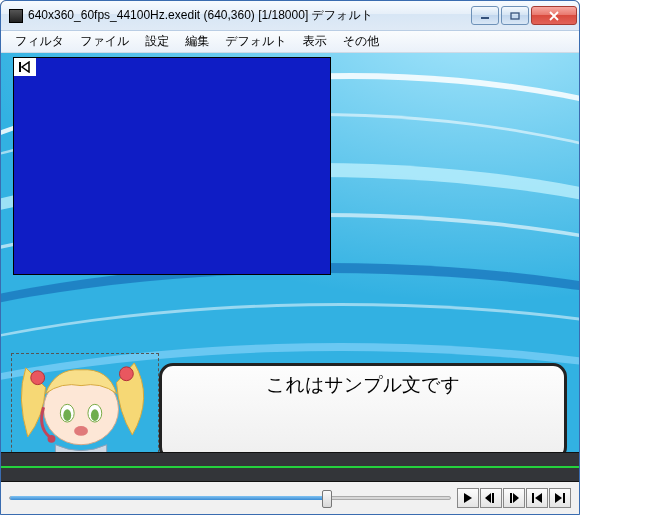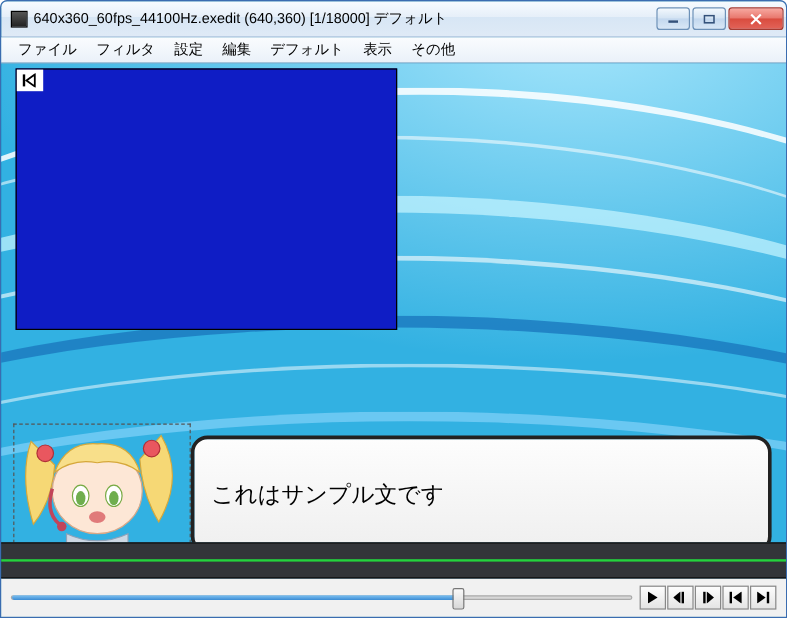--- a/index.html
+++ b/index.html
@@ -1,18 +1,18 @@
 <!DOCTYPE html>
 <html><head>
 <meta charset="utf-8">
 <style>
 * { margin: 0; padding: 0; box-sizing: border-box; font-family: "MS UI Gothic", "Meiryo", sans-serif; }
 body { background: #fff; width: 656px; height: 515px; overflow: hidden; }
 
-.window { width: 656px; height: 515px; border: 1px solid #3a6cb0; border-radius: 6px 6px 0 0; background: #0369a1; display: flex; flex-direction: column; }
+.window { width: 580px; height: 515px; border: 1px solid #3a6cb0; border-radius: 6px 6px 0 0; background: #0f172a; display: flex; flex-direction: column; }
 
 .titlebar { height: 30px; background: linear-gradient(to bottom, #f7fbff 0%, #e6eff9 45%, #d7e6f5 46%, #dfeaf6 100%); border-bottom: 1px solid #b9cde4; display: flex; align-items: center; padding: 0 2px 0 8px; border-radius: 5px 5px 0 0; }
 .titlebar-icon { width: 14px; height: 14px; background: linear-gradient(#555,#222); border: 1px solid #000; margin-right: 5px; }
 .titlebar-text { flex: 1; font-size: 12px; color: #000; white-space: nowrap; overflow: hidden; }
 .win-controls { display: flex; gap: 2px; }
 .win-btn { width: 28px; height: 19px; border: 1px solid #6d91b8; border-radius: 3px; background: linear-gradient(to bottom,#f3f8fd,#d3e3f3 49%,#c2d7ee 50%,#d9e7f6); display: flex; align-items: center; justify-content: center; }
 .win-btn.close { width: 46px; background: linear-gradient(to bottom,#f7a9a1,#e8766b 49%,#d94b3e 50%,#e26358); border-color: #a63b32; }
 .win-btn svg { display: block; }
 
 .menubar { height: 22px; background: linear-gradient(#fafcfe,#eaf1f9); border-bottom: 1px solid #d0dae6; display: flex; align-items: center; padding: 0 6px; gap: 0; }
@@ -24,21 +24,21 @@
 .bg-curve { position: absolute; border: none; border-top: 3px solid rgba(255,255,255,0.6); border-radius: 50%; }
 .bg-band { position: absolute; border-radius: 50%; }
 
 .preview-frame { position: absolute; left: 12px; top: 4px; width: 318px; height: 218px; background: #0f1dc5; border: 1px solid #000; }
 .frame-marker { position: absolute; left: 0; top: 0; width: 22px; height: 18px; background: #fff; display: flex; align-items: center; justify-content: center; }
 .frame-marker svg { display: block; }
 
 .char-box { position: absolute; left: 10px; top: 300px; width: 148px; height: 110px; border: 1px dashed #555; }
 .char-body { position: absolute; inset: 4px; }
 
-.dialog-box { position: absolute; left: 158px; top: 310px; right: 12px; height: 98px; background: linear-gradient(to bottom,#fdfdfd,#efefef); border: 3px solid #222; border-radius: 14px; padding: 6px 14px; display: flex; flex-direction: column; justify-content: center; gap: 2px; }
+.dialog-box { position: absolute; left: 158px; top: 310px; right: 12px; height: 98px; background: linear-gradient(to bottom,#fdfdfd,#efefef); border: 3px solid #222; border-radius: 14px; padding: 6px 14px; display: flex; flex-direction: row; justify-content: center; gap: 2px; }
 .dialog-line { font-size: 19px; color: #000; white-space: nowrap; }
 
 .timeline { height: 30px; background: #333539; border-top: 1px solid #111; border-bottom: 1px solid #111; position: relative; }
 .timeline-track { position: absolute; left: 0; right: 0; top: 13px; height: 2px; background: #24d23d; }
 
 .controls { height: 32px; background: #f1f1f1; display: flex; align-items: center; padding: 0 8px; gap: 6px; }
 .slider-track { flex: 1; height: 4px; background: #d7d7d7; border: 1px solid #aaa; border-radius: 2px; position: relative; }
 .slider-fill { position: absolute; left: 0; top: -1px; bottom: -1px; width: 72%; background: linear-gradient(#7fc2f2,#3b8cd4); border-radius: 2px; }
 .slider-thumb { position: absolute; left: 72%; top: -7px; width: 10px; height: 18px; background: linear-gradient(#fafafa,#d8d8d8); border: 1px solid #777; border-radius: 2px; transform: translateX(-50%); }
 .play-btns { display: flex; gap: 1px; }
@@ -66,22 +66,22 @@
       </div>
       <div class="win-btn close">
         <svg width="12" height="10">
             <path d="M2 1 L10 9 M10 1 L2 9" stroke="#fff" stroke-width="1.8"></path>
           </svg>
       </div>
     </div>
   </div>
 
   <div class="menubar">
+    <div class="menu-item">フィルタ</div>
     <div class="menu-item">ファイル</div>
-    <div class="menu-item">フィルタ</div>
     <div class="menu-item">設定</div>
     <div class="menu-item">編集</div>
     <div class="menu-item">デフォルト</div>
     <div class="menu-item">表示</div>
     <div class="menu-item">その他</div>
   </div>
 
   <div class="content">
 
     <div class="bg-band" style="left:-120px; top:-120px; width:1000px; height:420px; background:radial-gradient(ellipse at 60% 20%, rgba(180,236,255,.9), rgba(60,170,220,0) 60%);"></div>

